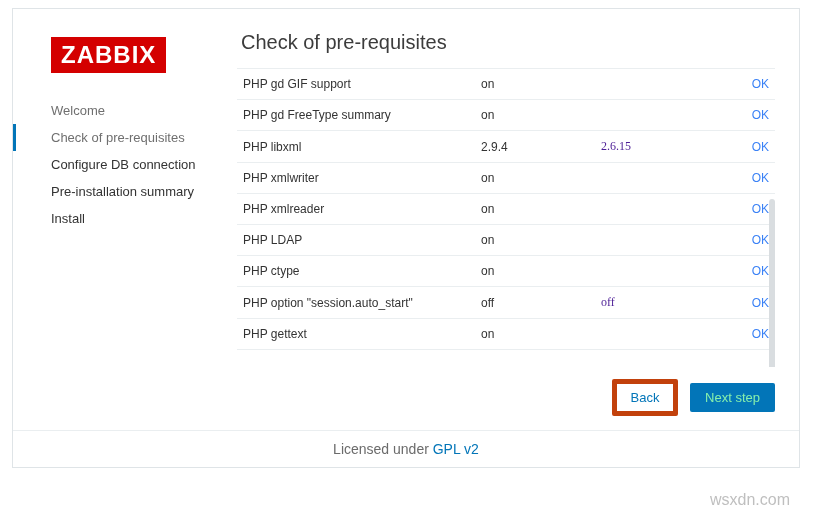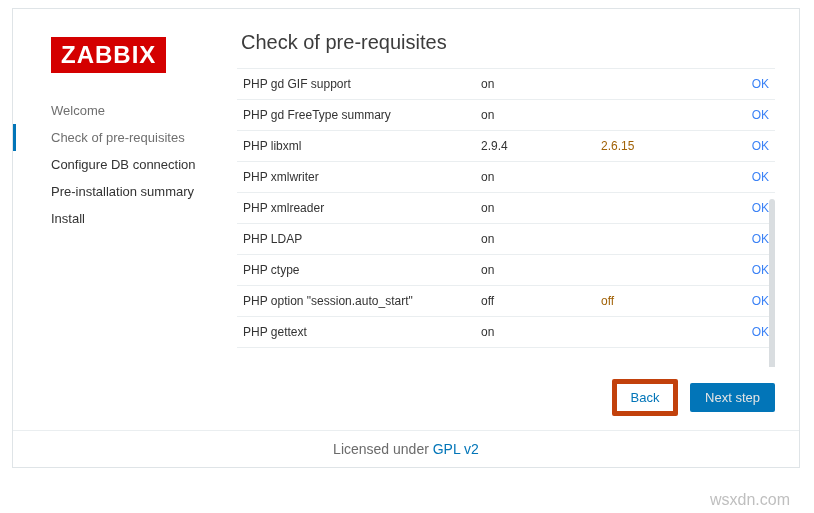--- a/index.html
+++ b/index.html
@@ -84,21 +84,21 @@
       border-top: 1px solid #eaeef0;
       position: relative;
     }
     .req-table { width: 100%; border-collapse: collapse; }
     .req-table td {
       padding: 8px 6px;
       border-bottom: 1px solid #eaeef0;
       font-size: 12px;
       color: #333;
     }
-    .req-table td.col-req { text-align: left; width: 130px; color:#a16207;}
+    .req-table td.col-req { text-align: left; width: 130px; color:#4c1d95;font-family:Liberation Serif, serif;}
     .req-table td.col-status { text-align: right; width: 50px; color: #3b82f6; }
     .button-row {
       padding: 12px 0 4px 0;
       text-align: right;
     }
     .btn {
       display: inline-block;
       padding: 6px 14px;
       font-size: 13px;
       border-radius: 2px;
@@ -106,21 +106,21 @@
       margin-left: 8px;
       border: 1px solid transparent;
     }
     .btn-back {
       background: #fff;
       color: #0275b8;
       border: 5px solid #c2410c;
     }
     .btn-next {
       background: #0275b8;
-      color: #e5e5e5;
+      color: #86efac;
     }
     .footer {
       text-align: center;
       font-size: 14px;
       color: #6b6b6b;
       padding: 10px 0;
       border-top: 1px solid #eaeef0;
     }
     .footer a { color: #0275b8; text-decoration: none; }
     .watermark {

